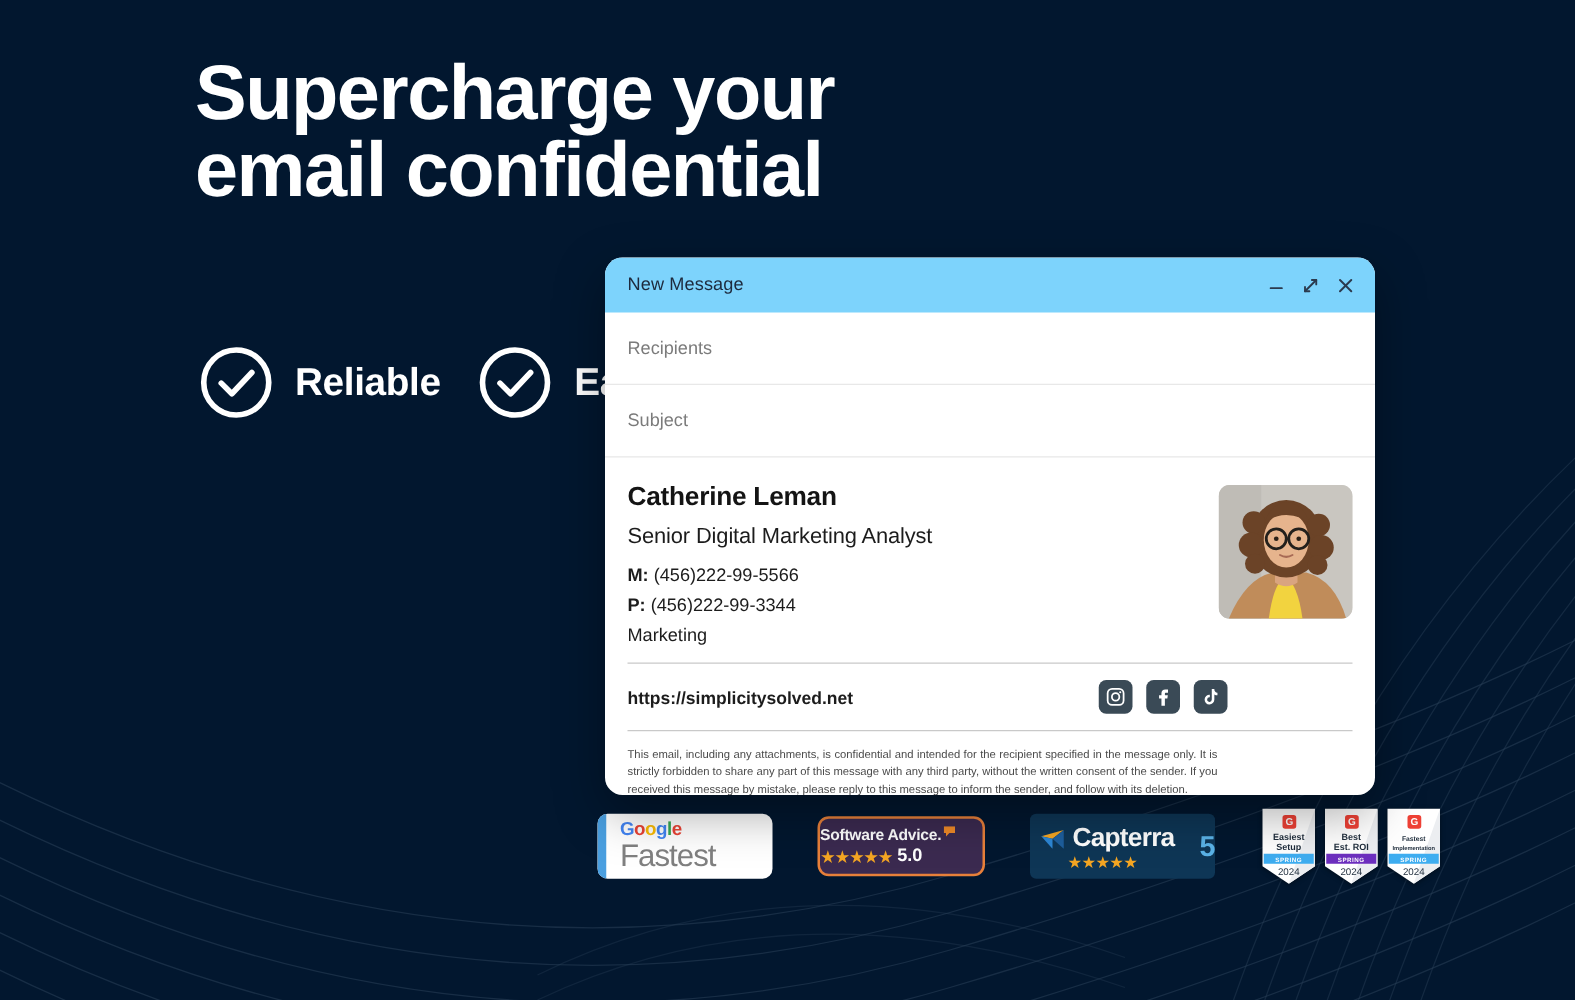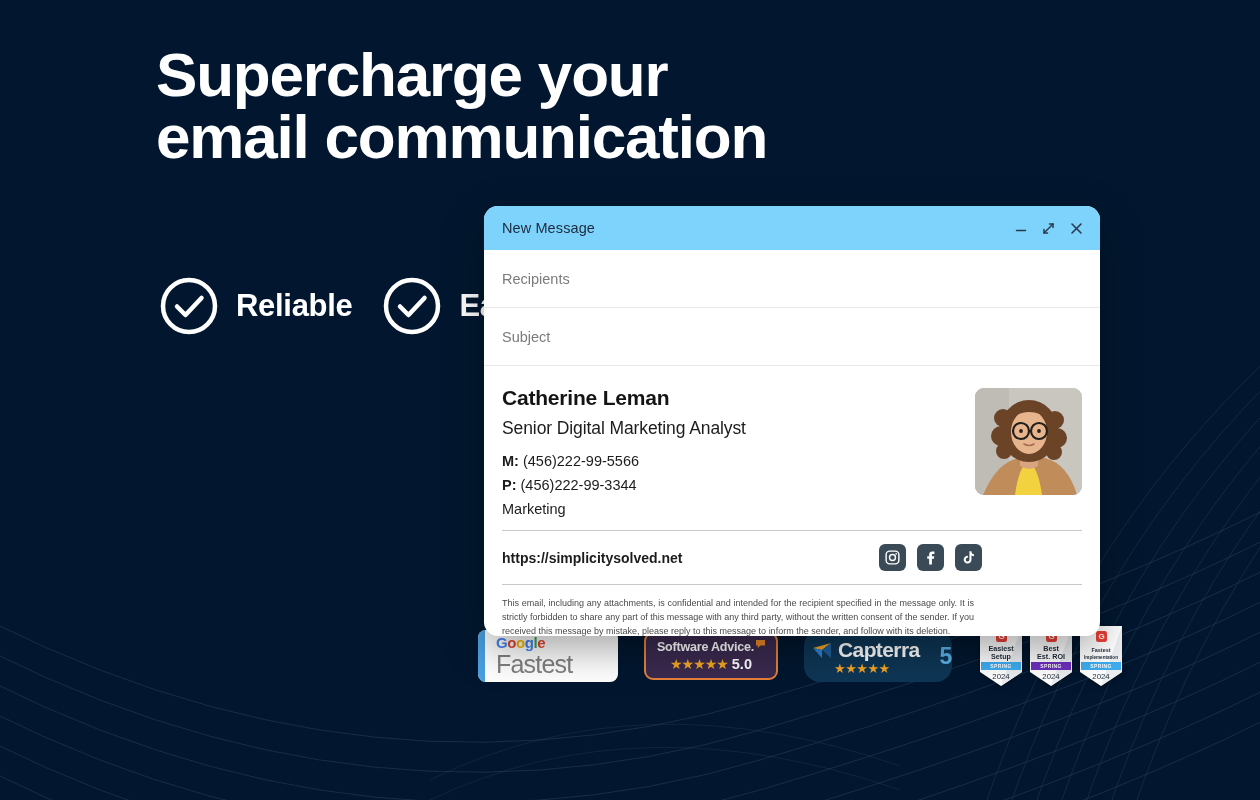--- a/index.html
+++ b/index.html
@@ -199,25 +199,25 @@
     line-height: 1.58;
     color: #4a4a4a;
     text-align: justify;
     padding: 11px 108px 0 0;
   }
 
   
   .badges {
     position: absolute;
     left: 478px;
-    top: 624px;
+    top: 645px;
     z-index: 3;
     display: flex;
     align-items: center;
-    gap: 4px;
+    gap: 14px;
   }
   .badge { flex: 0 0 auto; }
 
   .badge-google {
     width: 140px;
     height: 52px;
     background: #ffffff;
     border-radius: 8px;
     position: relative;
     overflow: hidden;
@@ -250,42 +250,42 @@
 
   .badge-sa {
     width: 134px;
     height: 48px;
     background: #3b2a50;
     border: 2px solid #e8803a;
     border-radius: 9px;
     margin-left: 22px;
     display: flex;
     flex-direction: column;
-    align-items: center;
+    align-items: flex-start;
     justify-content: center;
     gap: 2px;
   }
   .sa-title {
     font-size: 12.5px;
     font-weight: bold;
     color: #ffffff;
     letter-spacing: -0.2px;
     display: flex;
     align-items: flex-start;
     gap: 2px;
   }
   .sa-row { display: flex; align-items: center; gap: 4px; }
   .sa-stars { letter-spacing: -1px; font-size: 14px; color: #f5a623; }
   .sa-score { font-size: 14.5px; font-weight: bold; color: #ffffff; }
 
   .badge-cap {
     width: 148px;
     height: 52px;
     background: #0e3656;
-    border-radius: 16px;
+    border-radius: 5px;
     margin-left: 22px;
     display: flex;
     align-items: center;
     padding: 0 8px 0 6px;
   }
   .cap-left { display: flex; flex-direction: column; align-items: flex-start; }
   .cap-top { display: flex; align-items: center; gap: 2px; }
   .cap-word { font-size: 21px; font-weight: bold; color: #ffffff; letter-spacing: -0.6px; }
   .cap-stars { font-size: 13px; color: #f5a623; letter-spacing: -0.5px; margin-left: 24px; margin-top: -2px; }
   .cap-sep { width: 1px; height: 32px; background: #3a6182; margin: 0 10px; }
@@ -330,21 +330,21 @@
     <path d="M1130 820 Q 1230 520 1450 330"></path>
   </g>
   <g clip-path="url(#clipAll)" fill="none" stroke="#2a4058" stroke-width="1" opacity="0.35">
     <path d="M430 800 Q 640 700 900 790"></path>
     <path d="M430 780 Q 640 676 900 766"></path>
   </g>
 </svg>
 
 <h1 class="headline">
   <span class="line">Supercharge your</span>
-  <span class="line">email communication</span>
+  <span class="line">email confidential</span>
 </h1>
 
 <div class="features">
 
   <div class="feature-row">
     <svg class="check-icon" width="62" height="62" viewBox="0 0 62 62">
       <circle cx="31" cy="31" r="26" fill="none" stroke="#ffffff" stroke-width="4.5"></circle>
       <path d="M19 31.5 L27.5 40 L43.5 23" fill="none" stroke="#ffffff" stroke-width="4.5" stroke-linecap="round" stroke-linejoin="round"></path>
     </svg>
     <span class="feature-label">Reliable</span>

